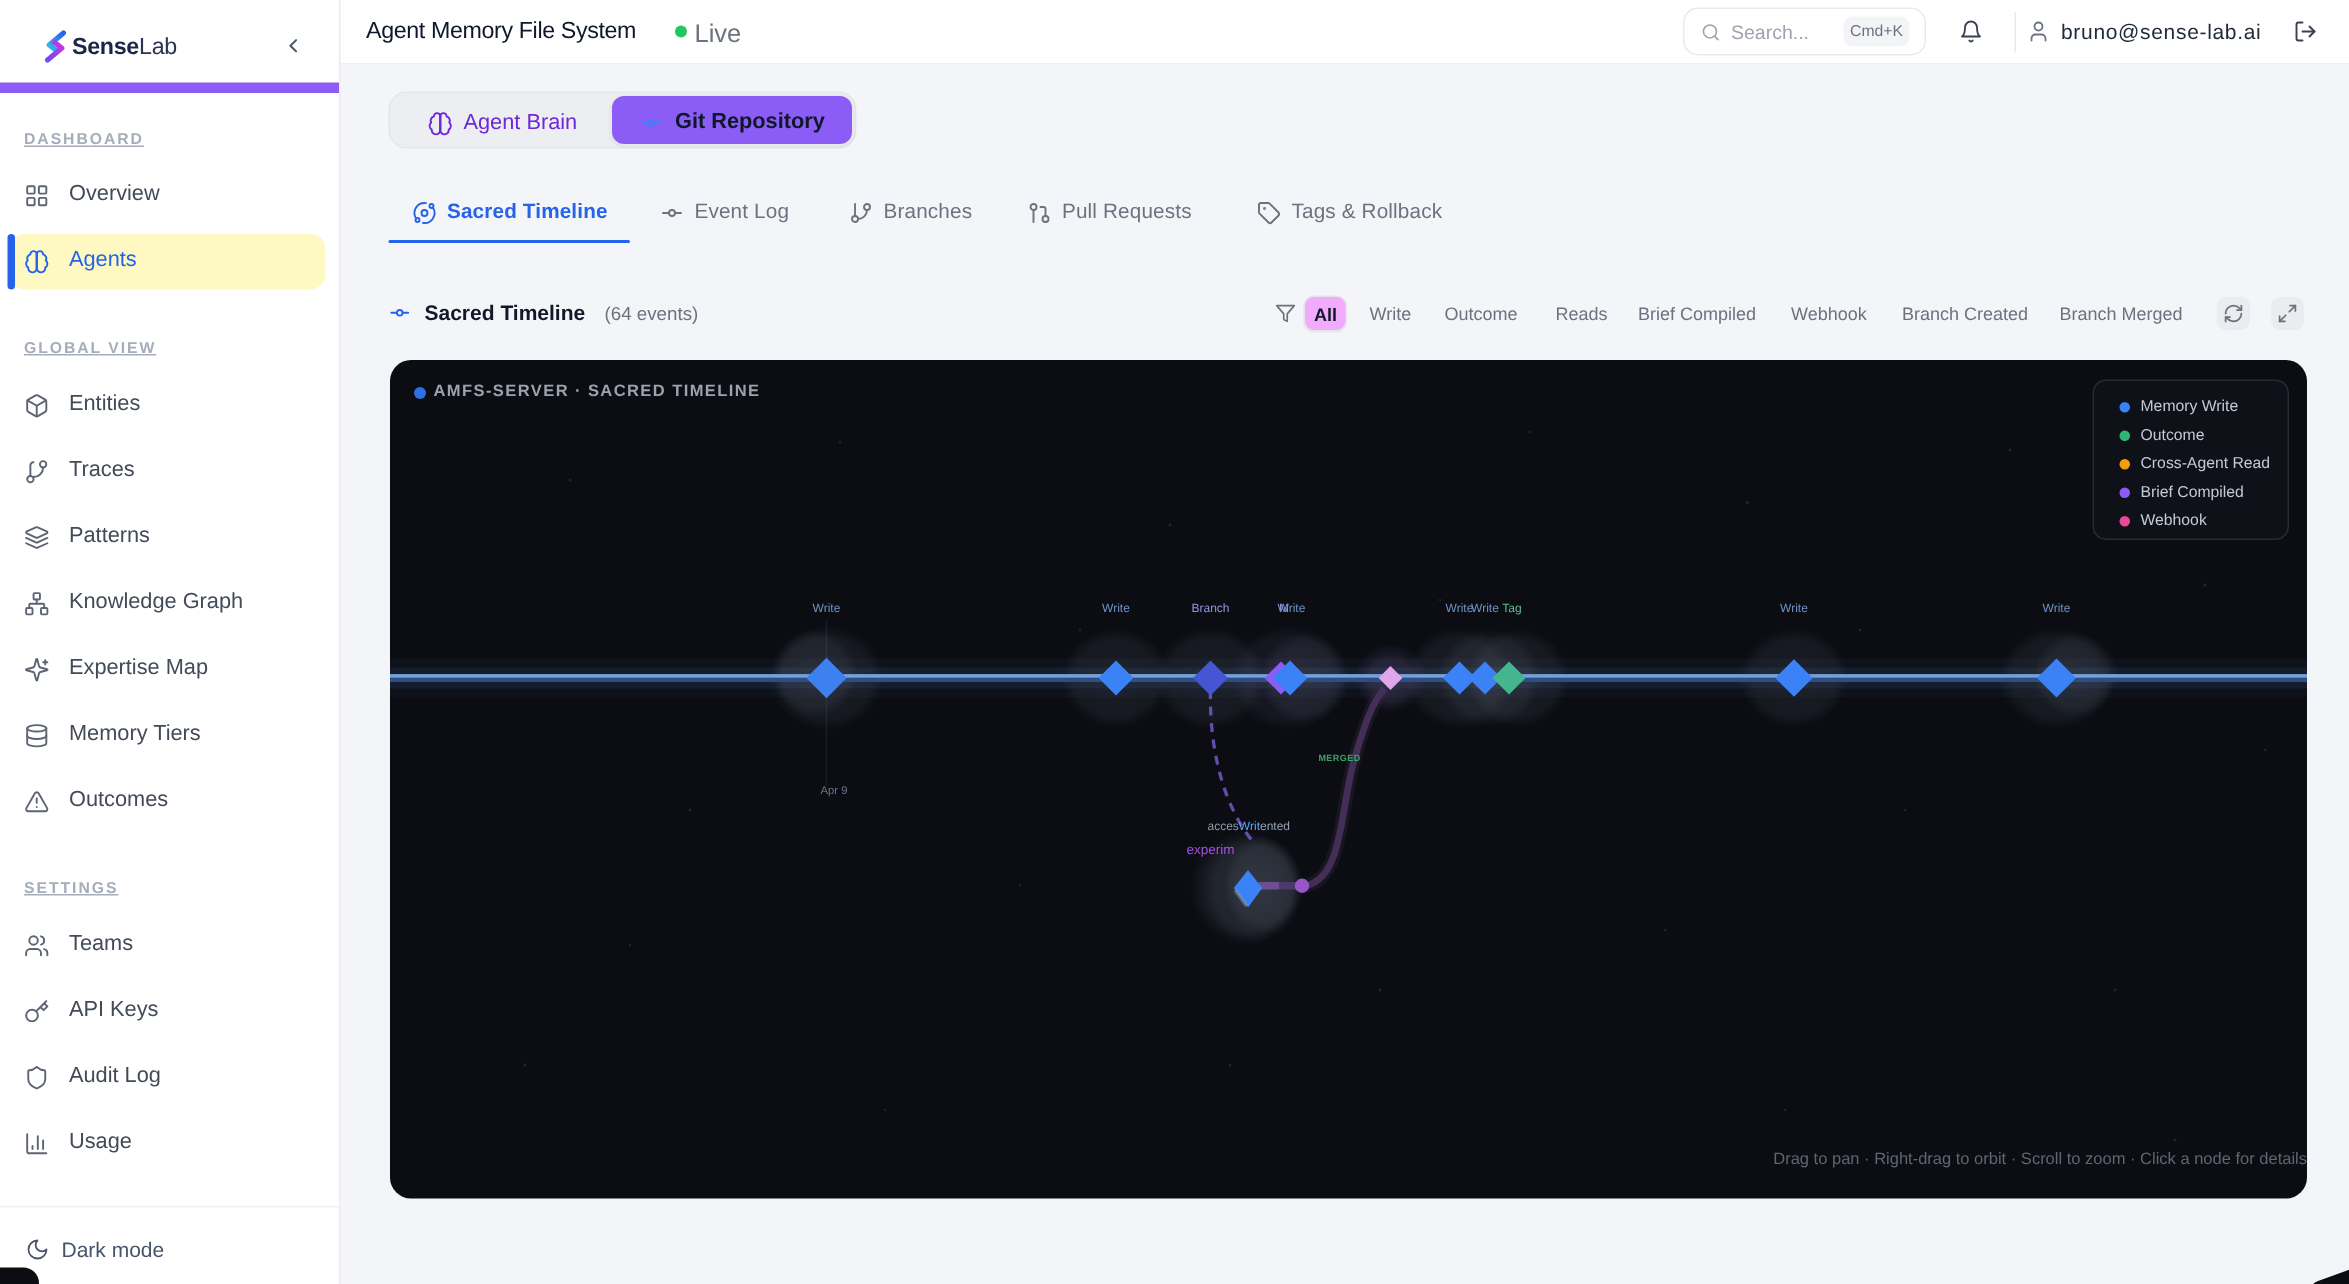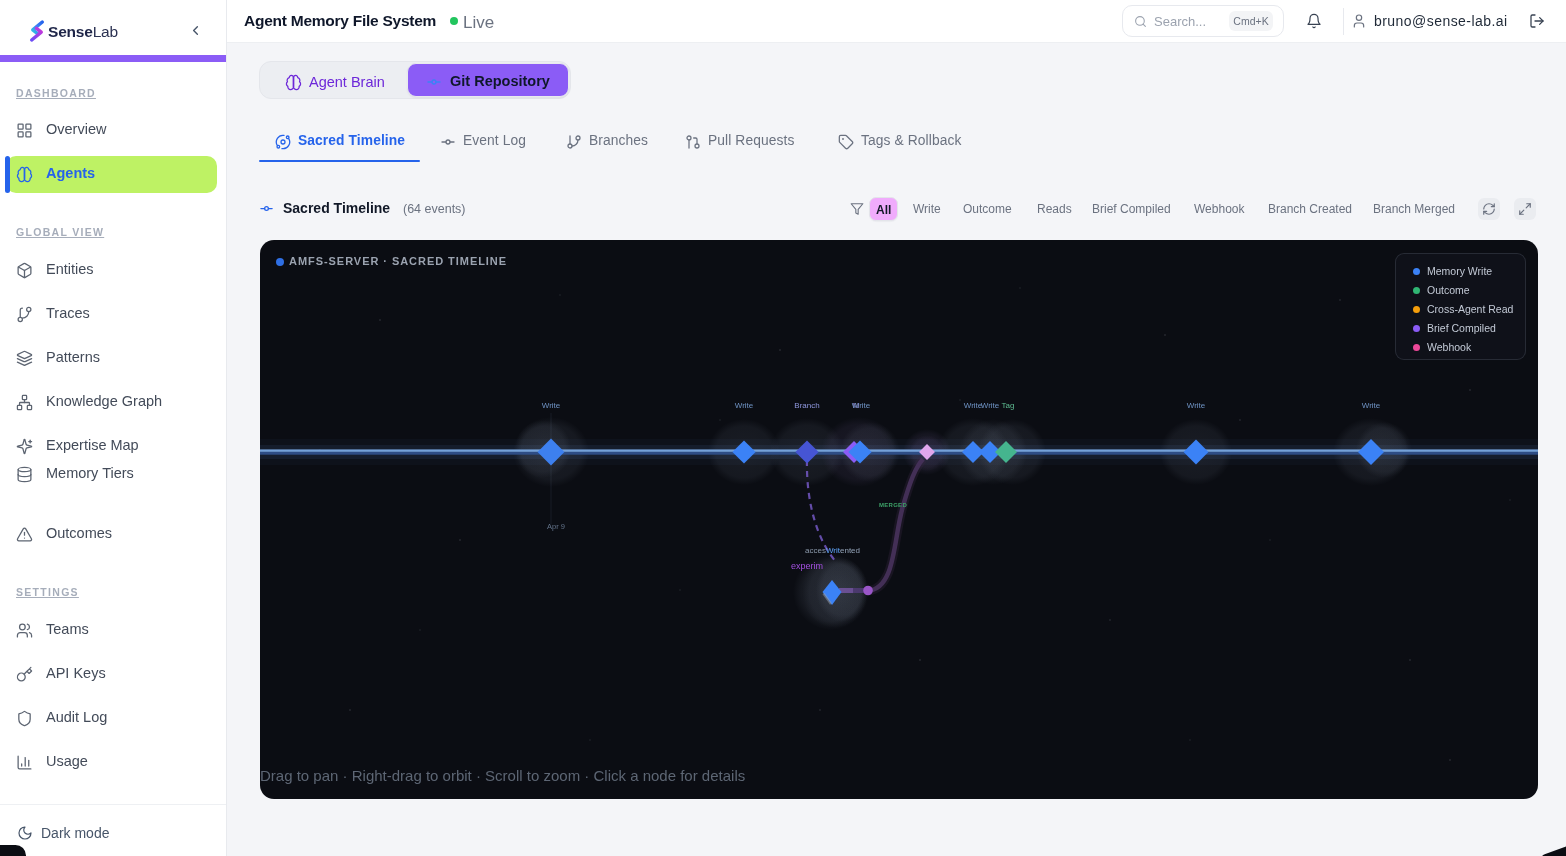--- a/index.html
+++ b/index.html
@@ -8,29 +8,29 @@
 
 #sidebar { position:absolute; left:0; top:0; width:227px; height:856px; background:#fff; border-right:1px solid #e8eaee; z-index:5; }
 #logo-row { position:absolute; left:0; top:0; width:226px; height:62px; border-bottom:7px solid #8b5cf6; }
 #logo-text { position:absolute; left:48px; top:23px; font-size:15.5px; font-weight:700; color:#1e2548; letter-spacing:-0.2px; }
 #logo-text .lab { font-weight:400; color:#2c3252; }
 #collapse { position:absolute; left:188px; top:23px; color:#475569; }
 .navlabel { position:absolute; left:16px; font-size:10.5px; font-weight:700; letter-spacing:1.3px; color:#a6adba;text-decoration:underline; }
 .nav { position:absolute; left:6px; width:211px; height:37px; border-radius:10px; color:#434b59; font-size:14.5px; }
 .nav .nic { position:absolute; left:10px; top:10px; width:17px; height:17px; color:#5d6572; }
 .nav .ntxt { position:absolute; left:40px; top:9px; }
-.nav.active { background:#bef264; color:#2563eb; font-weight:700; }
+.nav.active { background:#fef9c3; color:#2563eb; font-weight:400; }
 .nav.active .nic { color:#2563eb; }
 .nav.active::before { content:""; position:absolute; left:-1px; top:0; width:4.5px; height:37px; border-radius:5px; background:#2563eb; }
 #darkrow { position:absolute; left:0; top:804px; width:226px; height:52px; border-top:1px solid #eef0f3; }
 #darkrow .nic { position:absolute; left:17px; top:20px; width:16px; height:16px; color:#475569; }
 #darkrow span { position:absolute; left:41px; top:20px; font-size:14px; color:#475569; }
 
 #topbar { position:absolute; left:227px; top:0; width:1339px; height:43px; background:#fff; border-bottom:1px solid #edeff2; z-index:4; }
-#title { position:absolute; left:17px; top:12px; font-size:15.5px; font-weight:700; color:#0f172a; letter-spacing:-0.25px; }
+#title { position:absolute; left:17px; top:12px; font-size:15.5px; font-weight:400; color:#0f172a; letter-spacing:-0.25px; }
 #livedot { position:absolute; left:223px; top:17px; width:8px; height:8px; border-radius:50%; background:#22c55e; }
 #livetxt { position:absolute; left:236px; top:13px; font-size:17px; color:#6b7280; }
 #search { position:absolute; left:895px; top:5px; width:162px; height:32px; border:1px solid #e7e9ee; border-radius:10px; background:#fff; }
 #search .sic { position:absolute; left:11px; top:9px; width:13px; height:13px; color:#9ca3af; }
 #search .ph { position:absolute; left:31px; top:8px; font-size:13px; color:#9ca3af; }
 #cmdk { position:absolute; left:106px; top:5px; width:44px; height:20px; background:#f3f4f6; border-radius:6px; font-size:10.5px; color:#6b7280; text-align:center; line-height:20px; }
 #bell { position:absolute; left:1079px; top:13px; width:16px; height:16px; color:#374151; }
 #topdiv { position:absolute; left:1116px; top:8px; width:1px; height:27px; background:#e7e9ee; }
 #usr { position:absolute; left:1124px; top:13px; width:16px; height:16px; color:#6b7280; }
 #email { position:absolute; left:1147px; top:13px; font-size:14px; letter-spacing:0.45px; color:#1f2937; }
@@ -61,21 +61,21 @@
 .ibtn svg { position:absolute; left:4px; top:4px; width:14px; height:14px; }
 
 #canvas { position:absolute; left:260px; top:240px; width:1278px; height:559px; background:#0b0d13; border-radius:14px; overflow:hidden; z-index:1; }
 #chead { position:absolute; left:16px; top:15px; }
 #cheaddot { position:absolute; left:0; top:3px; width:8px; height:8px; border-radius:50%; background:#2f6fe4; }
 #cheadtxt { position:absolute; left:13px; top:0; font-size:11px; font-weight:700; letter-spacing:0.95px; color:#9ba3b0; white-space:nowrap; }
 #legend { position:absolute; left:1135px; top:13px; width:131px; height:107px; background:rgba(16,19,27,.85); border:1px solid rgba(148,163,184,.18); border-radius:9px; }
 .litem { position:absolute; left:17px; font-size:10.5px; color:#c3cad6; white-space:nowrap; }
 .litem i { position:absolute; left:0; top:3px; width:7px; height:7px; border-radius:50%; }
 .litem b { position:absolute; left:14px; top:0; font-weight:400; }
-#hint { position:absolute; left:0; top:527px; width:1278px; text-align:left; font-size:15px; color:#5d6674; }
+#hint { position:absolute; left:0; top:527px; width:1278px; text-align:right; font-size:11px; color:#5d6674; }
 #cornerL { position:absolute; left:-14px; bottom:-10px; width:40px; height:21px; border-radius:14px; background:#0b0d13; z-index:6; }
 #cornerR { position:absolute; right:-18px; bottom:-13px; width:46px; height:20px; border-radius:12px; background:#0b0d13; transform:rotate(-20deg); z-index:6; }
 </style>
 </head>
 <body>
 
 <div id="sidebar">
   <div id="logo-row">
     <svg class="abs" style="left:28px;top:19px" width="18" height="24" viewBox="0 0 34 44" fill="none">
       <defs>
@@ -152,21 +152,21 @@
     <div class="ntxt">Knowledge Graph</div>
   </div>
   <div class="nav" style="top:428px">
     <svg class="nic" viewBox="0 0 24 24" fill="none" stroke="currentColor" stroke-width="1.8" stroke-linecap="round" stroke-linejoin="round">
         <path d="M9.9 15.5a2 2 0 0 0-1.4-1.4l-6.1-1.6a.5.5 0 0 1 0-1l6.1-1.6a2 2 0 0 0 1.4-1.4l1.6-6.1a.5.5 0 0 1 1 0l1.6 6.1a2 2 0 0 0 1.4 1.4l6.1 1.6a.5.5 0 0 1 0 1l-6.1 1.6a2 2 0 0 0-1.4 1.4l-1.6 6.1a.5.5 0 0 1-1 0z"></path>
         <path d="M20 3v4"></path>
         <path d="M22 5h-4"></path>
       </svg>
     <div class="ntxt">Expertise Map</div>
   </div>
-  <div class="nav" style="top:456px">
+  <div class="nav" style="top:472px">
     <svg class="nic" viewBox="0 0 24 24" fill="none" stroke="currentColor" stroke-width="1.8" stroke-linecap="round" stroke-linejoin="round">
         <ellipse cx="12" cy="5" rx="9" ry="3"></ellipse>
         <path d="M3 5v14a9 3 0 0 0 18 0V5"></path>
         <path d="M3 12a9 3 0 0 0 18 0"></path>
       </svg>
     <div class="ntxt">Memory Tiers</div>
   </div>
   <div class="nav" style="top:516px">
     <svg class="nic" viewBox="0 0 24 24" fill="none" stroke="currentColor" stroke-width="1.8" stroke-linecap="round" stroke-linejoin="round">
         <path d="m21.73 18-8-14a2 2 0 0 0-3.48 0l-8 14A2 2 0 0 0 4 21h16a2 2 0 0 0 1.73-3Z"></path>

